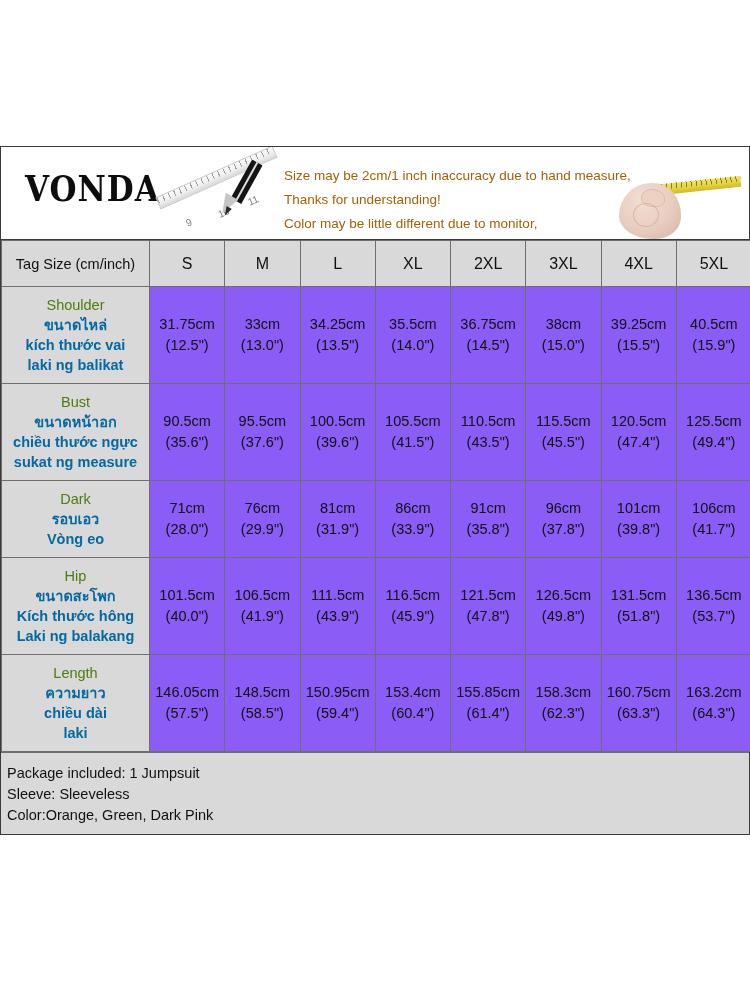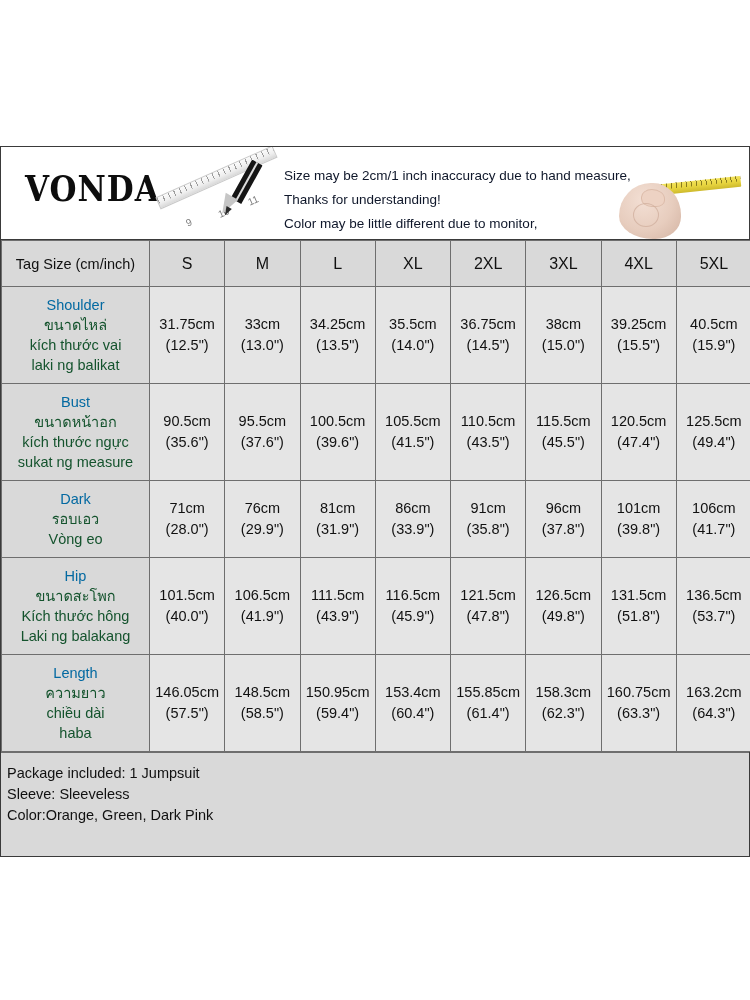--- a/index.html
+++ b/index.html
@@ -133,21 +133,21 @@
     border-left: 3px solid transparent;
     border-right: 3px solid transparent;
     border-top: 9px solid #2a2a2a;
     transform: rotate(29deg);
   }
 
   .banner-text {
     position: absolute;
     left: 283px;
     top: 18px;
-    color: #0f172a;
+    color: #a16207;
     font-size: 13.5px;
     line-height: 22px;
     white-space: nowrap;
   }
   .banner-text div { margin-bottom: 2px; }
 
   
   .hand-tape {
     position: absolute;
     right: 6px;
@@ -242,42 +242,43 @@
     font-size: 16px;
   }
 
   td.row-label {
     background: #d9d9d9;
     line-height: 20px;
     font-size: 14.5px;
     padding: 5px 2px;
   }
   td.row-label .en {
+    color: #4d7c0f;
+    display: block;
+  }
+  td.row-label .loc {
     color: #0369a1;
     display: block;
-  }
-  td.row-label .loc {
-    color: #14532d;
-    display: block;
+    font-weight: bold;
   }
   td.value {
-    background: #e5e5e5;
+    background: #8b5cf6;
     line-height: 21px;
   }
   td.value .cm,
   td.value .inch {
     display: block;
     white-space: nowrap;
   }
 
   
   .footer {
     background: #d9d9d9;
     border-top: 1px solid #6e6e6e;
-    padding: 10px 6px 30px 6px;
+    padding: 10px 6px 8px 6px;
   }
   .footer div {
     font-size: 14.5px;
     color: #111111;
     line-height: 21px;
     white-space: nowrap;
   }
 </style>
 </head>
 <body>
@@ -384,21 +385,21 @@
             </td>
             <td class="value">
               <span class="cm">40.5cm</span>
               <span class="inch">(15.9")</span>
             </td>
           </tr>
           <tr>
             <td class="row-label">
               <span class="en">Bust</span>
               <span class="loc">ขนาดหน้าอก</span>
-              <span class="loc">kích thước ngực</span>
+              <span class="loc">chiều thước ngực</span>
               <span class="loc">sukat ng measure</span>
             </td>
             <td class="value">
               <span class="cm">90.5cm</span>
               <span class="inch">(35.6")</span>
             </td>
             <td class="value">
               <span class="cm">95.5cm</span>
               <span class="inch">(37.6")</span>
             </td>
@@ -504,21 +505,21 @@
             <td class="value">
               <span class="cm">136.5cm</span>
               <span class="inch">(53.7")</span>
             </td>
           </tr>
           <tr>
             <td class="row-label">
               <span class="en">Length</span>
               <span class="loc">ความยาว</span>
               <span class="loc">chiều dài</span>
-              <span class="loc">haba</span>
+              <span class="loc">laki</span>
             </td>
             <td class="value">
               <span class="cm">146.05cm</span>
               <span class="inch">(57.5")</span>
             </td>
             <td class="value">
               <span class="cm">148.5cm</span>
               <span class="inch">(58.5")</span>
             </td>
             <td class="value">

